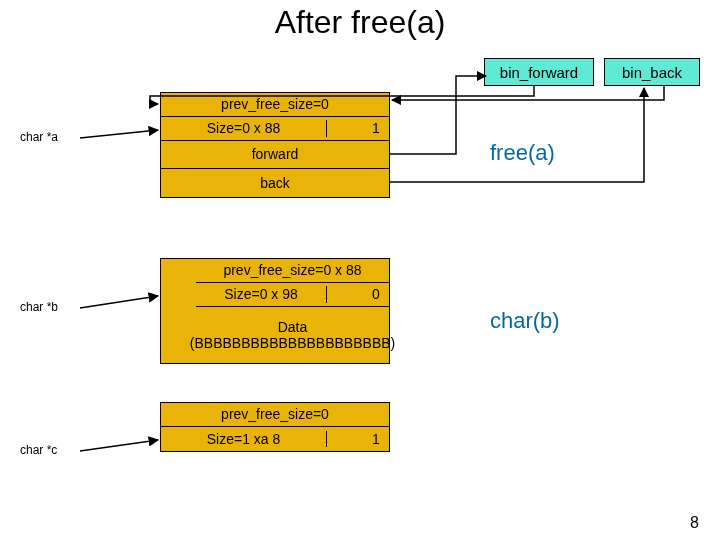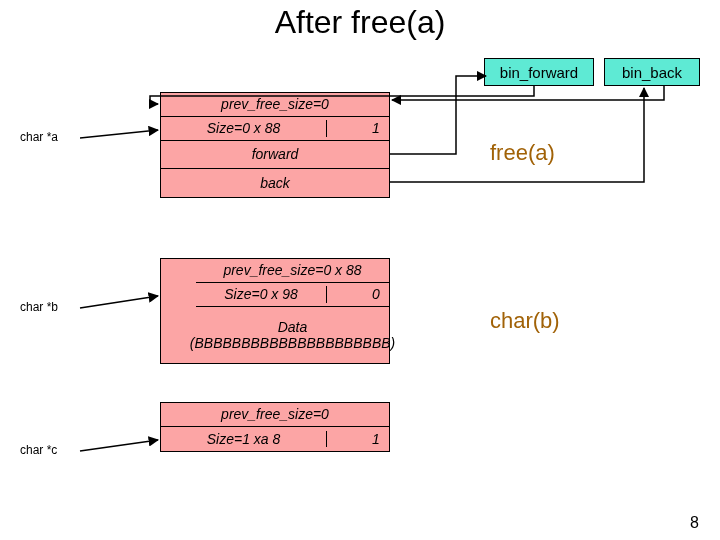--- a/index.html
+++ b/index.html
@@ -27,34 +27,33 @@
 
   .ptr-label {
     position: absolute;
     font-size: 12px;
     font-family: Arial, sans-serif;
   }
   .free-label {
     position: absolute;
     font-size: 22px;
     font-family: "Comic Sans MS", "Comic Sans", cursive, sans-serif;
-    color: #a16207;
+    color: #0369a1;
   }
   .page-num {
     position: absolute;
     font-size: 16px;
     font-family: Arial, sans-serif;
   }
 
   
   .block {
     position: absolute;
     border: 1.5px solid #000;
-    background: #fca5a5;
-    font-style: italic;
+    background: #eab308;
   }
   .cell {
     border-bottom: 1.5px solid #000;
     font-size: 14px;
     line-height: 1.15;
     display: flex;
     align-items: center;
     justify-content: center;
     text-align: center;
     padding: 2px 0;

